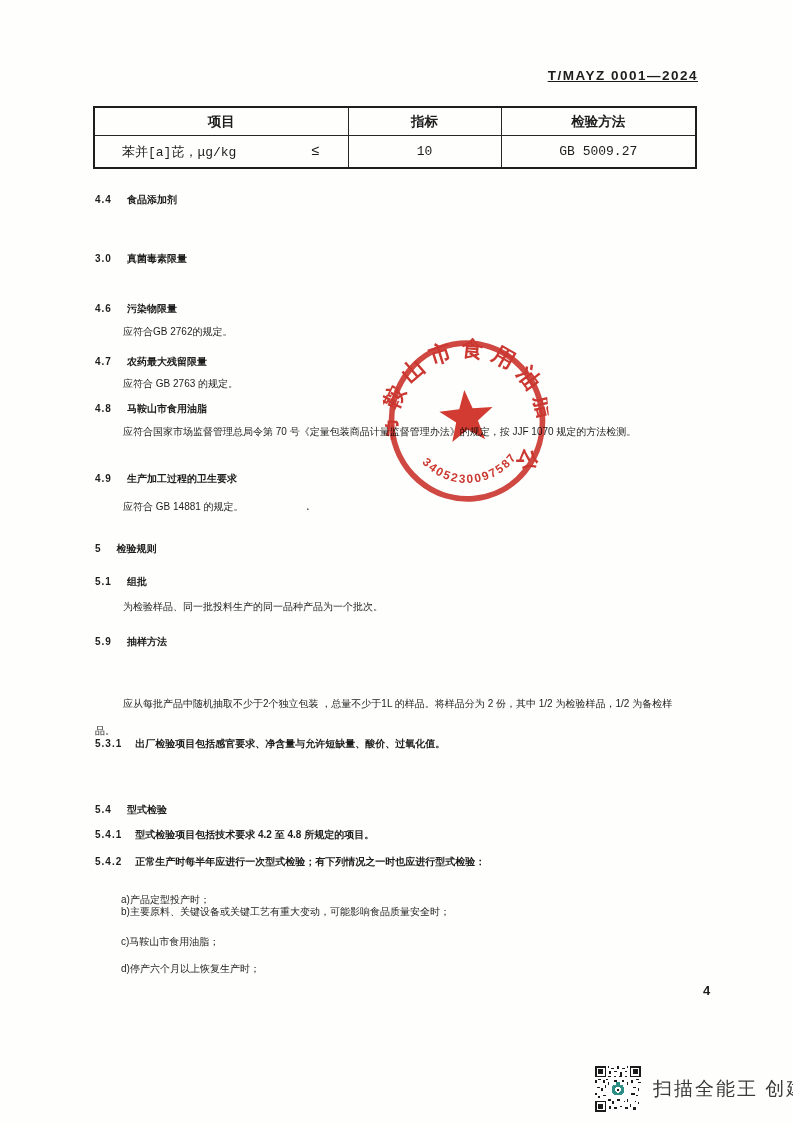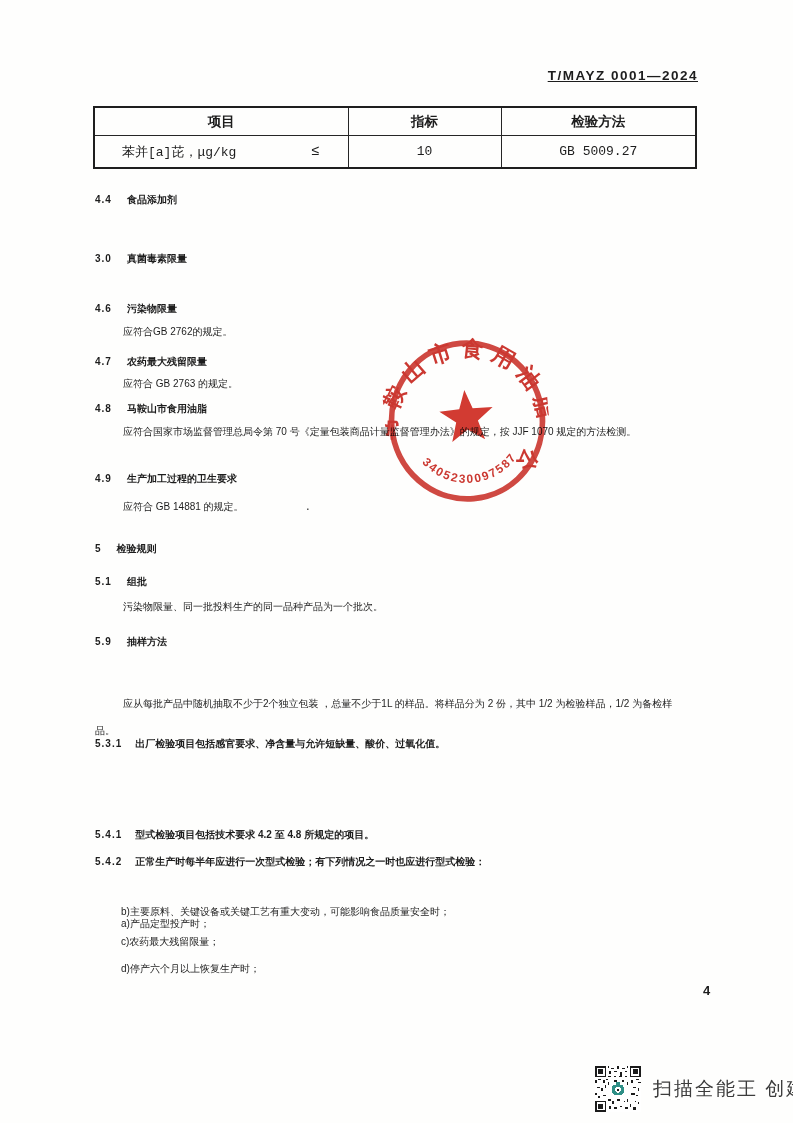--- a/index.html
+++ b/index.html
@@ -100,33 +100,34 @@
   <div class="blk heading" style="top:395px"><span class="num">4.8</span><span>马鞍山市食用油脂</span></div>
   <div class="blk para" style="top:418px">应符合国家市场监督管理总局令第 70 号《定量包装商品计量监督管理办法》的规定，按 JJF 1070 规定的方法检测。</div>
 
   <div class="blk heading" style="top:465px"><span class="num">4.9</span><span>生产加工过程的卫生要求</span></div>
   <div class="blk para" style="top:493px">应符合 GB 14881 的规定。</div>
   <div class="stray-dot">.</div>
 
   <div class="blk heading" style="top:535px"><span class="num">5</span><span>检验规则</span></div>
 
   <div class="blk heading" style="top:568px"><span class="num">5.1</span><span>组批</span></div>
-  <div class="blk para" style="top:593px">污染物限量、同一批投料生产的同一品种产品为一个批次。</div>
+  <div class="blk para" style="top:593px">为检验样品、同一批投料生产的同一品种产品为一个批次。</div>
 
   <div class="blk heading" style="top:628px"><span class="num">5.9</span><span>抽样方法</span></div>
   <div class="blk para" style="top:690px">应从每批产品中随机抽取不少于2个独立包装 ，总量不少于1L 的样品。将样品分为 2 份，其中 1/2 为检验样品，1/2 为备检样品。</div>
 
   <div class="blk clause" style="top:730px"><span class="num">5.3.1</span><span>出厂检验项目包括感官要求、净含量与允许短缺量、酸价、过氧化值。</span></div>
 
+  <div class="blk heading" style="top:796px"><span class="num">5.4</span><span>型式检验</span></div>
   <div class="blk clause" style="top:821px"><span class="num">5.4.1</span><span>型式检验项目包括技术要求 4.2 至 4.8 所规定的项目。</span></div>
   <div class="blk clause" style="top:848px"><span class="num">5.4.2</span><span>正常生产时每半年应进行一次型式检验；有下列情况之一时也应进行型式检验：</span></div>
 
-  <div class="blk listitem" style="top:910px">a)产品定型投产时；</div>
+  <div class="blk listitem" style="top:886px">a)产品定型投产时；</div>
   <div class="blk listitem" style="top:898px">b)主要原料、关键设备或关键工艺有重大变动，可能影响食品质量安全时；</div>
-  <div class="blk listitem" style="top:928px">c)农药最大残留限量；</div>
+  <div class="blk listitem" style="top:928px">c)马鞍山市食用油脂；</div>
   <div class="blk listitem" style="top:955px">d)停产六个月以上恢复生产时；</div>
 
   <div class="stamp">
     <svg viewBox="0 0 200 200" width="164" height="170">
       <g fill="none" stroke="#c8271f">
         <ellipse cx="100" cy="100" rx="92" ry="95" stroke-width="7" opacity="0.92"></ellipse>
       </g>
       <path id="stamp-arc-top" d="M 14 128 A 88 88 0 1 1 186 128" fill="none"></path>
       <path id="stamp-arc-bottom" d="M 38 142 A 74 74 0 0 0 162 142" fill="none"></path>
       <text font-size="27" font-weight="700" fill="#c8271f" letter-spacing="9" font-family="Liberation Sans, sans-serif">

